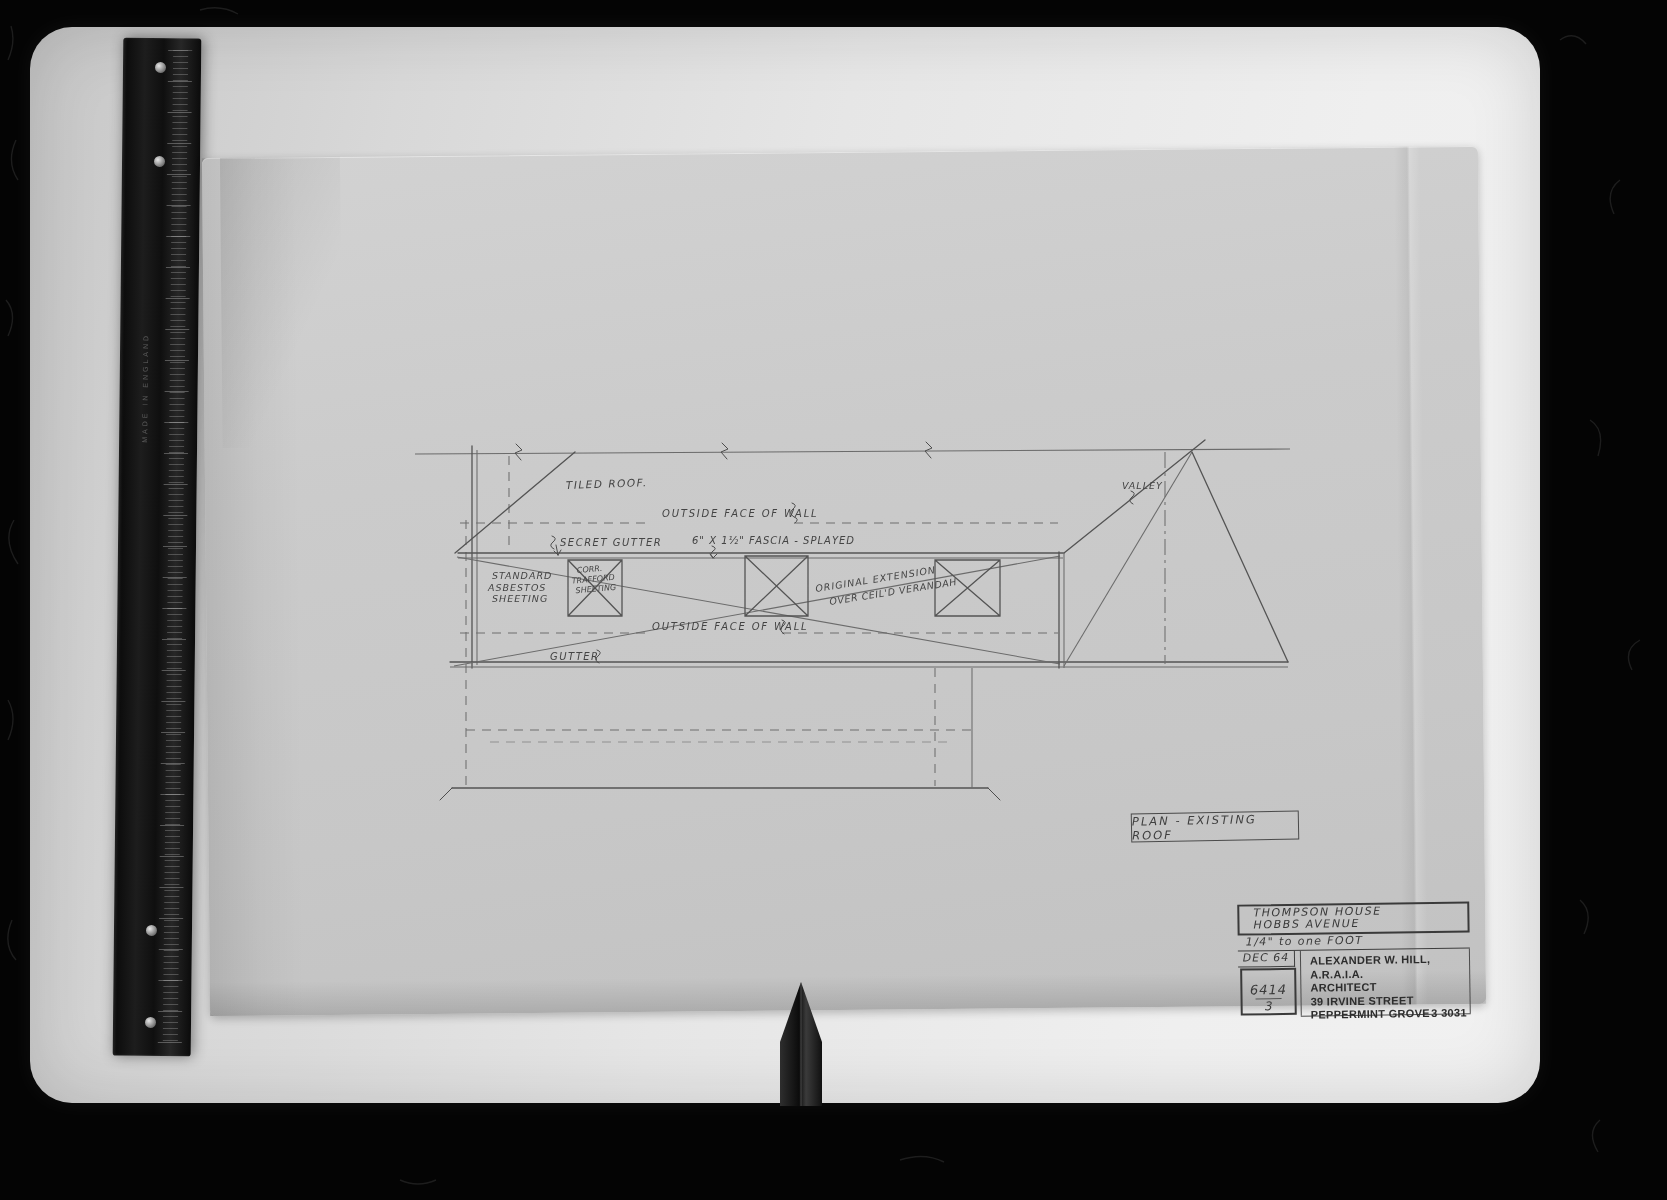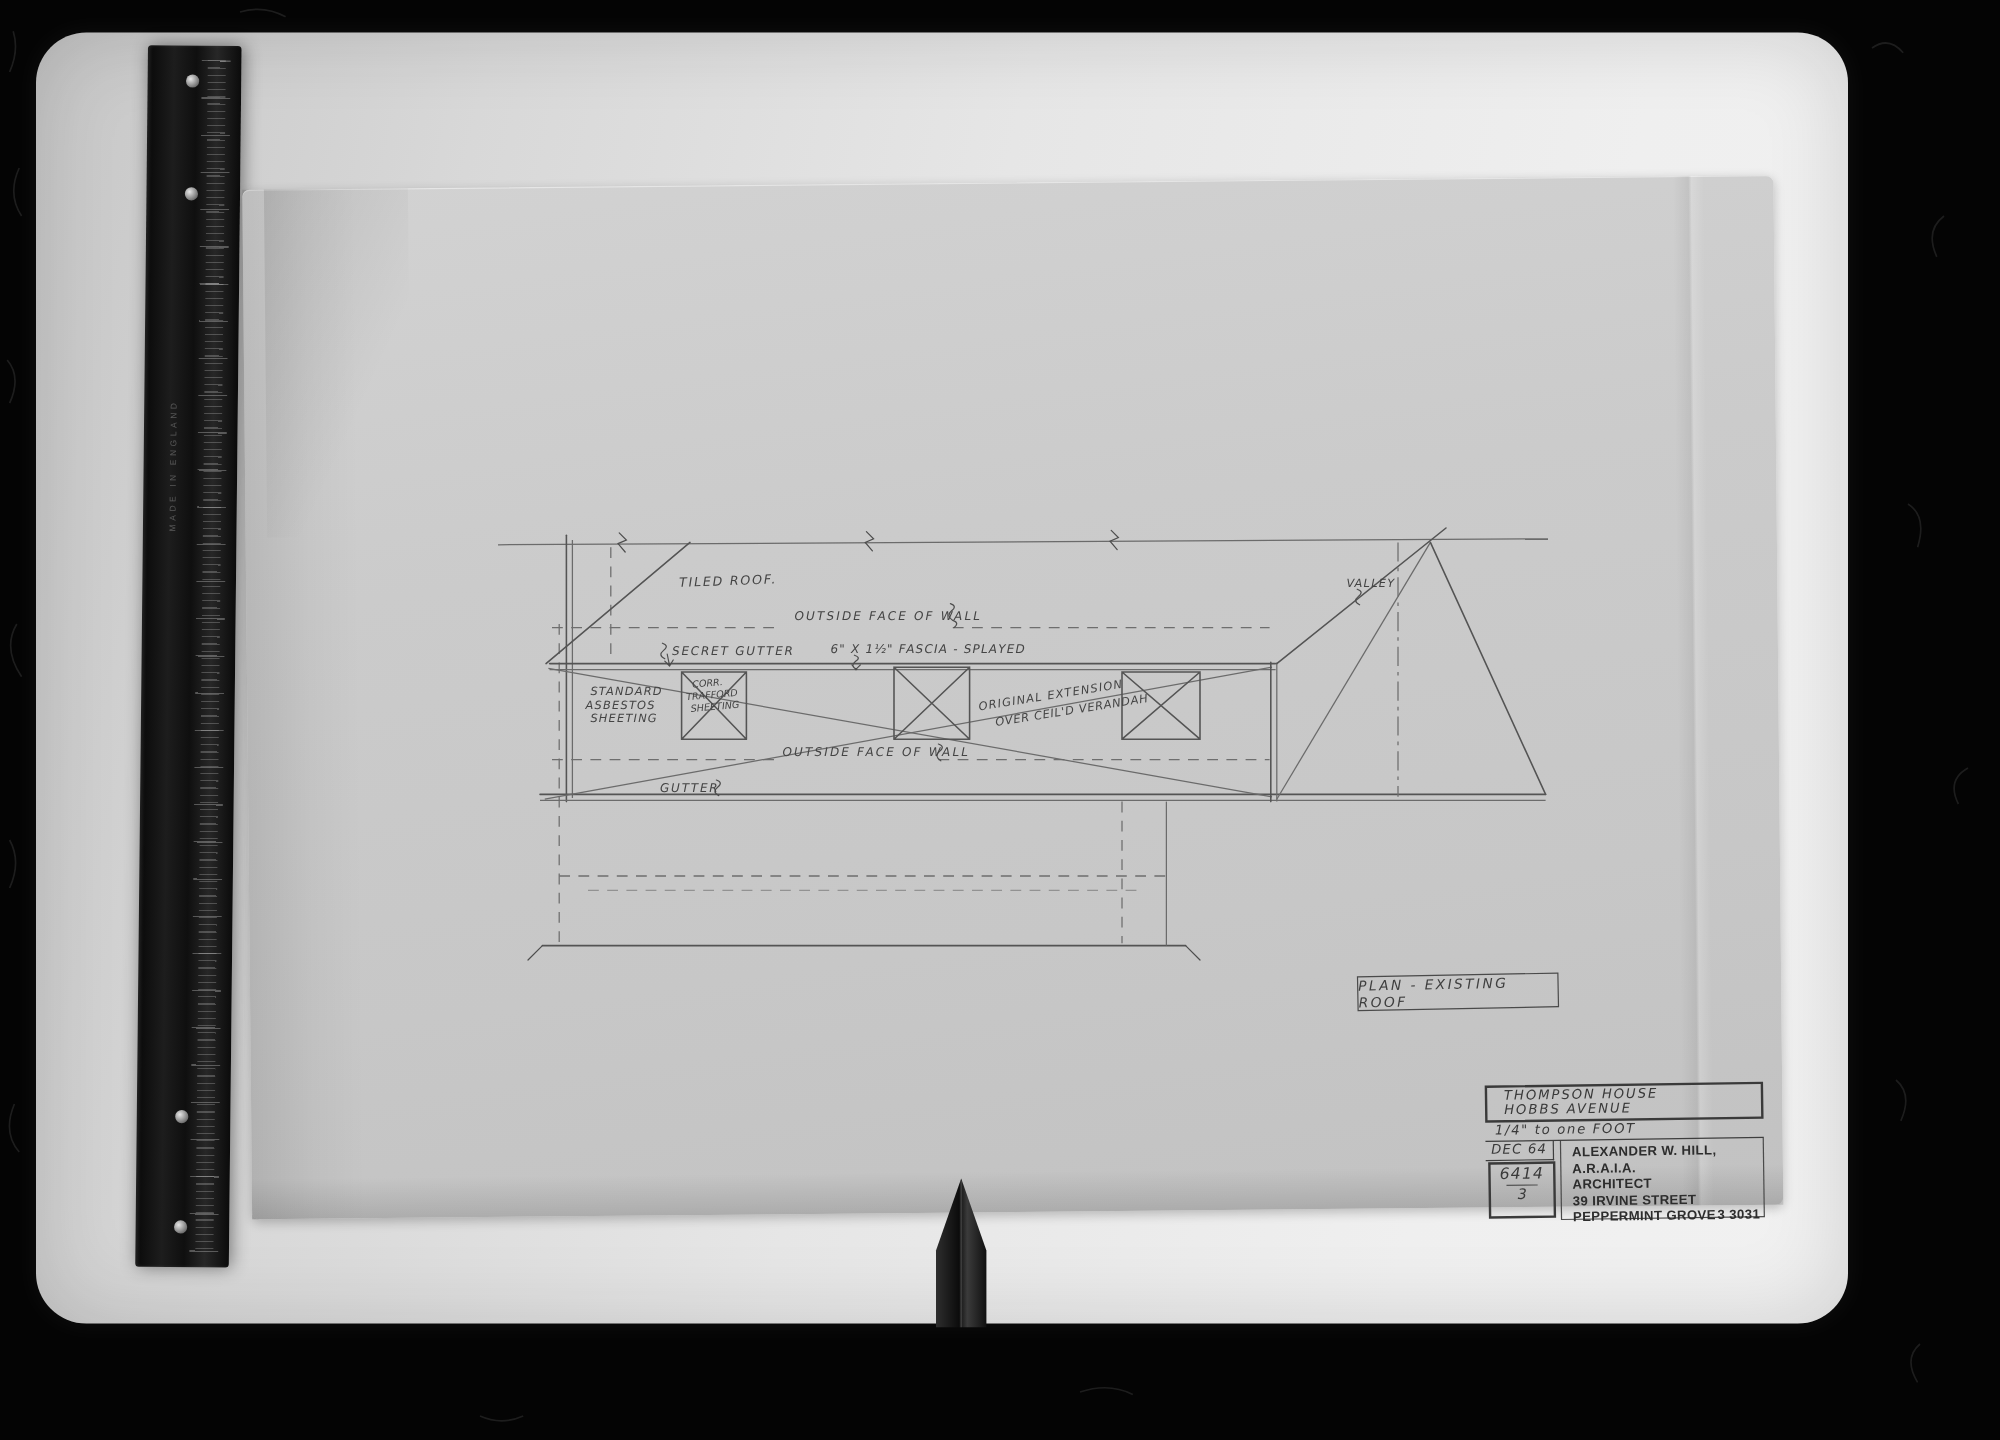--- a/index.html
+++ b/index.html
@@ -58,21 +58,21 @@
     font-family:"DejaVu Sans",sans-serif;font-style:italic;font-size:11px;letter-spacing:1.6px;line-height:12px;color:#3a3a3a;}
   .tb-scale{position:absolute;left:0;top:31px;width:100%;height:16px;border-bottom:1.8px solid #3e3e3e;
     box-sizing:border-box;padding-left:8px;
     font-family:"DejaVu Sans",sans-serif;font-style:italic;font-size:11px;letter-spacing:1.4px;color:#3a3a3a;}
   .tb-date{position:absolute;left:0;top:47px;width:57px;height:16px;border-right:1.8px solid #3e3e3e;border-bottom:1.8px solid #3e3e3e;
     box-sizing:border-box;text-align:center;
     font-family:"DejaVu Sans",sans-serif;font-style:italic;font-size:11px;letter-spacing:1px;color:#3a3a3a;}
   .tb-job{position:absolute;left:2px;top:64px;width:56px;height:47px;border:2.2px solid #3a3a3a;
     box-sizing:border-box;text-align:center;
     font-family:"DejaVu Sans",sans-serif;font-style:italic;color:#3a3a3a;}
-  .tb-job .num{font-size:13px;letter-spacing:1px;margin-top:1px;}
+  .tb-job .num{font-size:13px;letter-spacing:1px;margin-top:12px;}
   .tb-job .bar{width:26px;border-bottom:1.2px solid #555;margin:1px auto 0;}
   .tb-job .sheet{font-size:12px;}
   .tb-vrule{position:absolute;left:62px;top:47px;width:0;height:65px;border-left:1.6px solid #4a4a4a;}
   .tb-bborder{position:absolute;left:62px;top:112px;width:170px;border-top:1.6px solid #4a4a4a;}
   .tb-rborder{position:absolute;left:231px;top:47px;height:65px;border-left:1.6px solid #4a4a4a;}
   .tb-arch{position:absolute;left:72px;top:51px;width:156px;
     font-family:"Liberation Sans",sans-serif;font-weight:bold;font-size:11px;letter-spacing:.3px;color:#2d2d2d;line-height:13.6px;}
   .tb-arch .row{display:flex;justify-content:space-between;}
   
   svg.scratch{position:absolute;left:0;top:0;}

